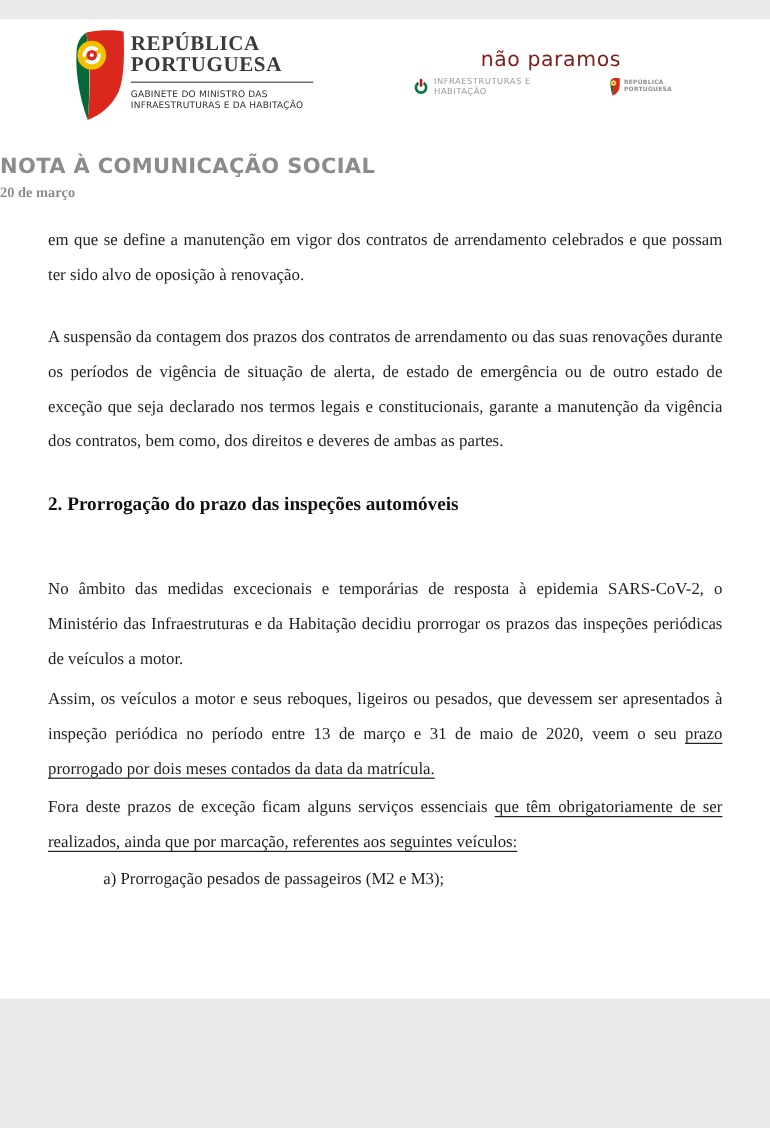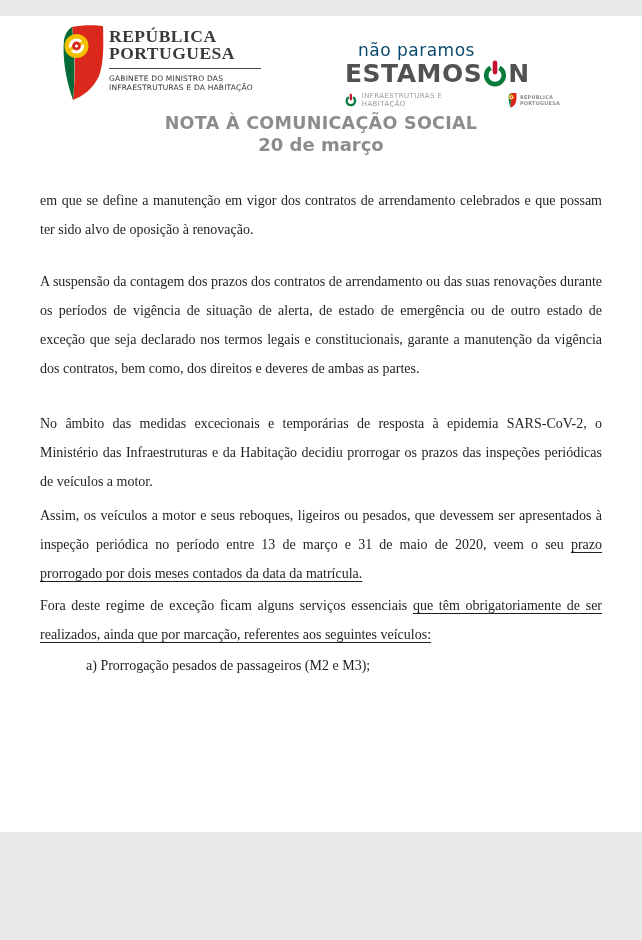--- a/index.html
+++ b/index.html
@@ -23,40 +23,40 @@
     color:#3a3a3a; letter-spacing:.5px;
   }
   .gov-rule { width:152px; height:1px; background:#4a4a4a; margin:6px 0 5px 0; }
   .gov-office {
     font-size:7.5px; line-height:9px; font-weight:normal;
     color:#2e2e2e; letter-spacing:.2px;
   }
 
   
   .campaign { position:absolute; left:345px; top:25px; width:215px; }
-  .tagline { font-size:17px; line-height:18px; color:#0c4a6e; padding-left:13px; letter-spacing:.5px; }
+  .tagline { font-size:17px; line-height:18px; color:#7f1d1d; padding-left:13px; letter-spacing:.5px;text-align:center; }
   .brand-row { display:flex; align-items:flex-end; margin-top:1px; }
   .brand-main, .brand-n {
     font-size:25px; font-weight:bold; color:#525254; letter-spacing:.5px; line-height:27px;
   }
   .power-big { width:24px; height:27px; margin:0 1px; }
   .campaign-sub { display:flex; align-items:center; margin-top:5px; }
   .power-small { width:12px; height:14px; }
   .sub-label { font-size:7px; color:#9a9a9a; letter-spacing:.4px; margin-left:5px; }
   .mini-rep { display:flex; align-items:center; margin-left:22px; }
   .mini-flag { width:9px; height:15px; }
   .mini-rep-text { font-size:5px; line-height:6px; font-weight:bold; color:#8f8f8f; margin-left:3px; letter-spacing:.2px; }
 
   
   .doc-title {
-    position:absolute; left:0; top:97px; width:100%;
-    text-align:center; color:#8c8c8c; font-weight:bold;
+    position:absolute; left:0; top:113px; width:100%;
+    color:#8c8c8c; font-weight:bold;
   }
   .doc-title-line1 { font-size:17.5px; line-height:21px; letter-spacing:.3px; }
-  .doc-title-line2 { font-size:18px; line-height:21px; }
+  .doc-title-line2 { font-size:12px; line-height:21px;font-family:Liberation Serif, serif; }
 
   
   .body-text {
     position:absolute; left:40px; top:170px; width:562px;
     font-size:14px; line-height:29px; color:#1f1f1f;
     text-align:justify;
     font-family:Liberation Serif, serif;
   }
   .body-text p.p1 { margin-bottom:23px; }
   .body-text p.p2 { margin-bottom:26px; }
@@ -96,28 +96,20 @@
       <div class="gov-name">REPÚBLICA</div>
       <div class="gov-name">PORTUGUESA</div>
       <div class="gov-rule"></div>
       <div class="gov-office">GABINETE DO MINISTRO DAS</div>
       <div class="gov-office">INFRAESTRUTURAS E DA HABITAÇÃO</div>
     </div>
   </div>
 
   <div class="campaign">
     <div class="tagline">não paramos</div>
-    <div class="brand-row">
-      <span class="brand-main">ESTAMOS</span>
-      <svg class="power-big" viewBox="0 0 26 28" xmlns="http://www.w3.org/2000/svg">
-        <path d="M17.75,7.77 A9.5,9.5 0 1 1 8.25,7.77" fill="none" stroke="#0a7a3b" stroke-width="5"></path>
-        <rect x="10.5" y="0" width="5" height="15" rx="2.5" fill="#c8102e"></rect>
-      </svg>
-      <span class="brand-n">N</span>
-    </div>
     <div class="campaign-sub">
       <svg class="power-small" viewBox="0 0 26 28" xmlns="http://www.w3.org/2000/svg">
         <path d="M17.75,7.77 A9.5,9.5 0 1 1 8.25,7.77" fill="none" stroke="#0a7a3b" stroke-width="5"></path>
         <rect x="10.5" y="0" width="5" height="15" rx="2.5" fill="#c8102e"></rect>
       </svg>
       <span class="sub-label">INFRAESTRUTURAS E HABITAÇÃO</span>
       <span class="mini-rep">
         <svg class="mini-flag" viewBox="0 0 42 76" xmlns="http://www.w3.org/2000/svg">
           <path d="M10,2 C22,-0.5 34,0 41,1.2 C41.5,18 42,38 37,51 C31,64 21,71 11,75 C13.5,52 13.5,26 10,2 Z" fill="#da291c"></path>
           <path d="M10,2 C6,4.5 3,9 2,15 C0.5,31 3,53 11,75 C13,55 13,28 10,2 Z" fill="#046a38"></path>
@@ -134,21 +126,22 @@
   </div>
 
   <div class="doc-title">
     <div class="doc-title-line1">NOTA À COMUNICAÇÃO SOCIAL</div>
     <div class="doc-title-line2">20 de março</div>
   </div>
 
   <div class="body-text">
     <p class="p1">em que se define a manutenção em vigor dos contratos de arrendamento celebrados e que possam ter sido alvo de oposição à renovação.</p>
     <p class="p2">A suspensão da contagem dos prazos dos contratos de arrendamento ou das suas renovações durante os períodos de vigência de situação de alerta, de estado de emergência ou de outro estado de exceção que seja declarado nos termos legais e constitucionais, garante a manutenção da vigência dos contratos, bem como, dos direitos e deveres de ambas as partes.</p>
+    <div class="sec-heading">2. Prorrogação do prazo das inspeções automóveis</div>
     <p class="p3">No âmbito das medidas excecionais e temporárias de resposta à epidemia SARS-CoV-2, o Ministério das Infraestruturas e da Habitação decidiu prorrogar os prazos das inspeções periódicas de veículos a motor.</p>
     <p class="p4"><span>Assim, os veículos a motor e seus reboques, ligeiros ou pesados, que devessem ser apresentados à inspeção periódica no período entre 13 de março e 31 de maio de 2020, veem o seu </span><span class="u">prazo prorrogado por dois meses contados da data da matrícula.</span></p>
-    <p class="p6"><span>Fora deste regime de exceção ficam alguns serviços essenciais </span><span class="u">que têm obrigatoriamente de ser realizados, ainda que por marcação, referentes aos seguintes veículos:</span></p>
+    <p class="p6"><span>Fora deste prazos de exceção ficam alguns serviços essenciais </span><span class="u">que têm obrigatoriamente de ser realizados, ainda que por marcação, referentes aos seguintes veículos:</span></p>
     <div class="list-item">a) Prorrogação pesados de passageiros (M2 e M3);</div>
   </div>
 
   <div class="page-number">2</div>
 
 </div>
 
 </body></html>

